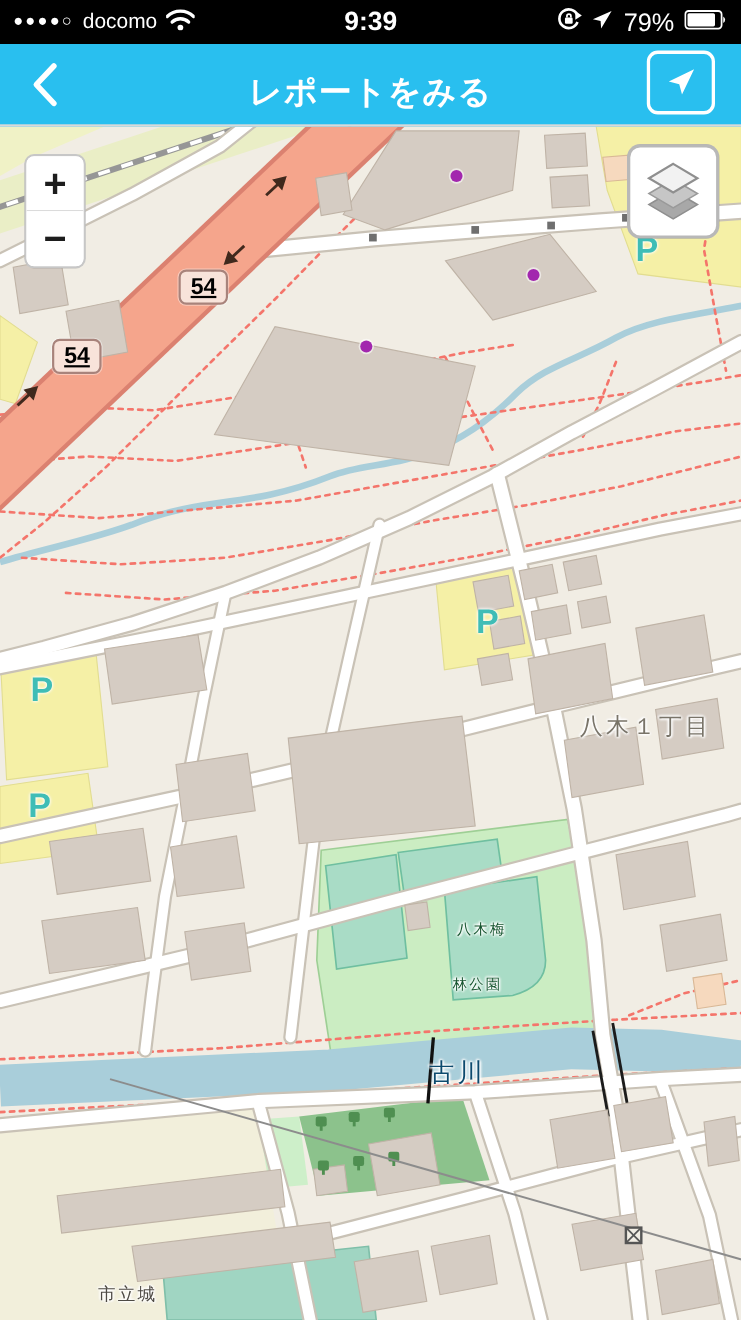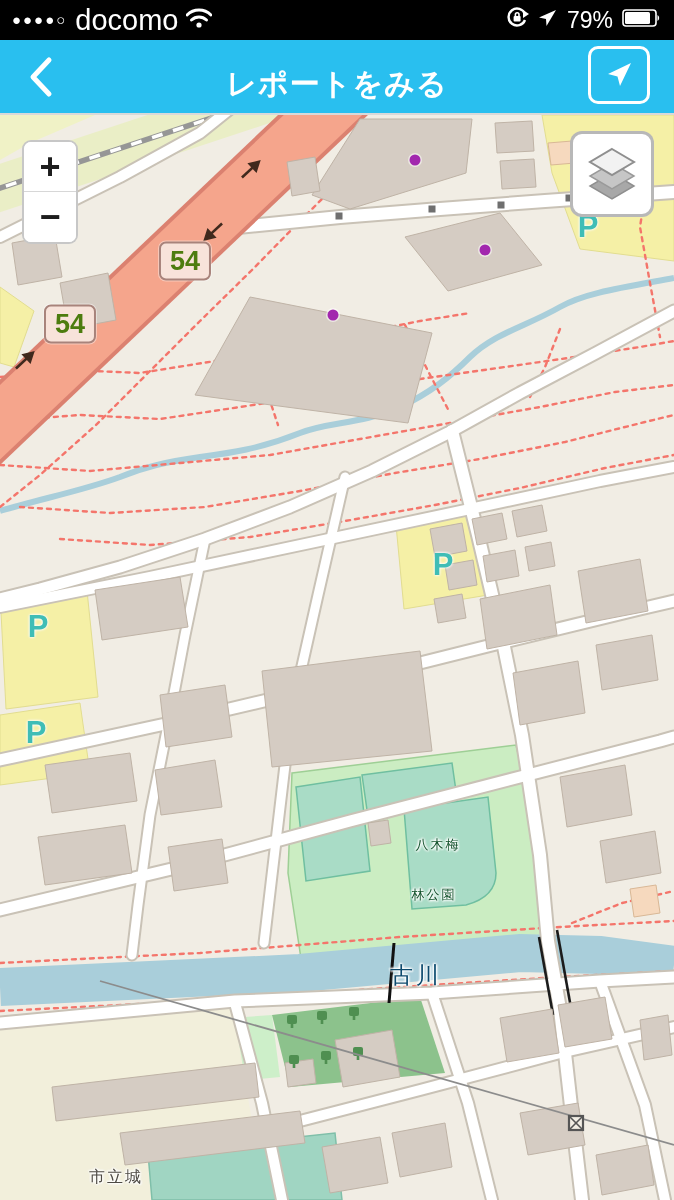--- a/index.html
+++ b/index.html
@@ -5,21 +5,21 @@
   * { margin:0; padding:0; box-sizing:border-box; }
   html,body { width:674px; }
   body { font-family:"Liberation Sans","DejaVu Sans",sans-serif; background:#000; }
   .phone { width:674px; height:1200px; position:relative; overflow:hidden; background:#F1EDE4; }
 
   
   .statusbar { position:absolute; top:0; left:0; width:674px; height:40px; background:#000;
     color:#fff; display:flex; align-items:center; padding:0 12px; z-index:40; }
   .sb-left { display:flex; align-items:center; gap:8px; }
   .sb-dots { font-size:15px; letter-spacing:2px; position:relative; top:-1px; }
-  .sb-carrier { font-size:29px; }
+  .sb-carrier { font-size:19px; }
   .sb-time { position:absolute; left:0; right:0; text-align:center; font-size:24px; font-weight:bold; }
   .sb-right { margin-left:auto; display:flex; align-items:center; gap:9px; z-index:2; }
   .sb-batt-text { font-size:23px;text-align:center; }
 
   
   .header { position:absolute; top:40px; left:0; width:674px; height:75px; background:#29BFEF;
     border-bottom:2px solid #D9D9D9; z-index:40; }
   .back-btn { position:absolute; left:18px; top:14px; width:46px; height:46px; display:flex;
     align-items:center; justify-content:center; }
   .header-title { position:absolute; left:0; right:0; top:0; height:88px; display:flex;
@@ -37,22 +37,22 @@
   .lbl-district { font-size:21px; color:#797469; letter-spacing:3px; }
   .lbl-park { font-size:13px; color:#14532d; letter-spacing:2px;margin-left:36px; }
   .lbl-river { font-size:23px; color:#0c4a6e; letter-spacing:3px; }
   .lbl-school { font-size:16px; color:#4E4A44; letter-spacing:2px; }
 
   .marker-dot { position:absolute; width:11px; height:11px; border-radius:50%; background:#A227AE;
     box-shadow:0 0 0 1.5px rgba(255,255,255,.55); transform:translate(-50%,-50%); }
   .p-label { position:absolute; transform:translate(-50%,-50%); font-size:31px; font-weight:bold;
     color:#3FBDB6; text-shadow:0 0 3px #fff,0 0 3px #fff; }
   .route-shield { position:absolute; transform:translate(-50%,-50%); background:#F8E3DA;
-    border:2px solid #A8837B; border-radius:7px; padding:2px 9px; font-size:27px; font-weight:bold;
-    color:#4d7c0f; box-shadow:0 0 0 1px rgba(255,255,255,.4); }
+    border:2px solid #A8837B; border-radius:7px; padding:2px 9px; font-size:21px; font-weight:bold;
+    color:#000000; box-shadow:0 0 0 1px rgba(255,255,255,.4);text-decoration:underline; }
 
   
   .zoom-ctl { position:absolute; left:22px; top:25px; width:56px; background:#fff;
     border:2px solid rgba(0,0,0,.22); border-radius:9px; overflow:hidden; z-index:20; }
   .zoom-btn { width:100%; height:50px; display:flex; align-items:center; justify-content:center;
     font-size:36px; font-weight:bold; color:#1d1d1d; background:#fff; }
   .zoom-btn:first-child { border-bottom:1px solid #D7D7D7; }
   .layers-ctl { position:absolute; right:20px; top:16px; width:84px; height:86px; background:#fff;
     border:3px solid rgba(0,0,0,.28); border-radius:12px; display:flex; align-items:center;
     justify-content:center; z-index:20; }
@@ -78,20 +78,21 @@
       <span class="sb-dots">●●●●○</span>
       <span class="sb-carrier">docomo</span>
       <span>
         <svg width="26" height="20" viewBox="0 0 26 20">
           <path d="M1 7 A17 17 0 0 1 25 7" fill="none" stroke="#fff" stroke-width="3" stroke-linecap="round"></path>
           <path d="M5.5 12 A11 11 0 0 1 20.5 12" fill="none" stroke="#fff" stroke-width="3" stroke-linecap="round"></path>
           <circle cx="13" cy="17" r="2.6" fill="#fff"></circle>
         </svg>
       </span>
     </div>
+    <div class="sb-time">9:39</div>
     <div class="sb-right">
       <span>
         <svg width="24" height="24" viewBox="0 0 24 24">
           <path d="M20 14 A8.5 8.5 0 1 1 20 8" fill="none" stroke="#fff" stroke-width="2.4"></path>
           <polygon points="18,4 24,8 18,12" fill="#fff"></polygon>
           <rect x="8.6" y="10" width="7" height="5.6" rx="1" fill="#fff"></rect>
           <path d="M10.4 10 V8.6 A1.8 1.8 0 0 1 14 8.6 V10" fill="none" stroke="#fff" stroke-width="1.6"></path>
         </svg>
       </span>
       <span>
@@ -301,20 +302,21 @@
 
       <line x1="100" y1="866" x2="674" y2="1030" stroke="#8C8C8C" stroke-width="1.8"></line>
       <g transform="translate(576,1008)">
         <rect x="-7" y="-7" width="14" height="14" fill="#F1EDE4" stroke="#555" stroke-width="2.2"></rect>
         <line x1="-6" y1="-6" x2="6" y2="6" stroke="#555" stroke-width="1.6"></line>
         <line x1="-6" y1="6" x2="6" y2="-6" stroke="#555" stroke-width="1.6"></line>
       </g>
     </svg>
 
     <div class="overlay">
+      <div class="map-label lbl-district" style="left:587px; top:545px;">八木１丁目</div>
       <div class="map-label lbl-park" style="left:402px; top:730px;">八木梅</div>
       <div class="map-label lbl-park" style="left:398px; top:780px;">林公園</div>
       <div class="map-label lbl-river" style="left:416px; top:860px;">古川</div>
       <div class="map-label lbl-school" style="left:116px; top:1062px;">市立城</div>
     </div>
 
     <div class="overlay" id="map-overlays">
         <div class="marker-dot" style="left: 415px; top: 45px;"></div>
         <div class="marker-dot" style="left: 485px; top: 135px;"></div>
         <div class="marker-dot" style="left: 333px; top: 200px;"></div>

